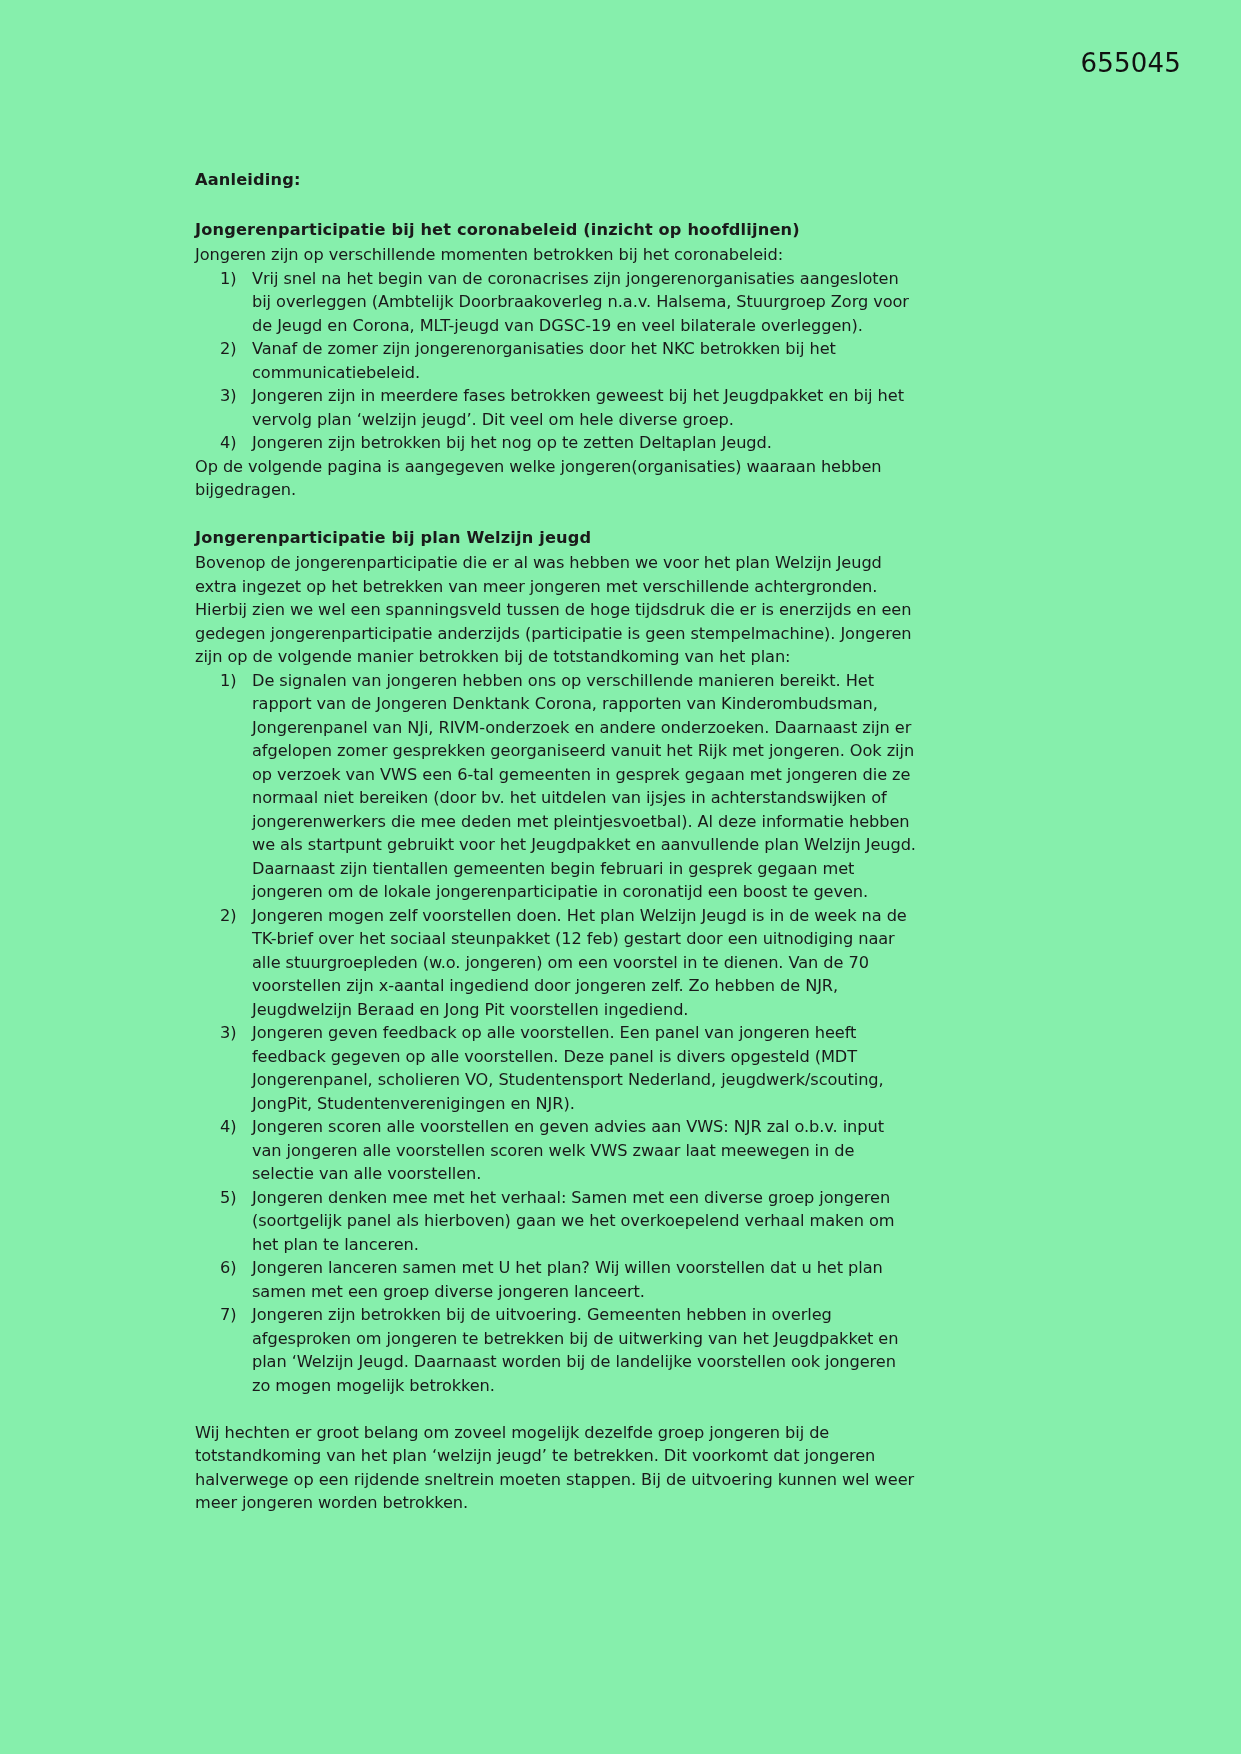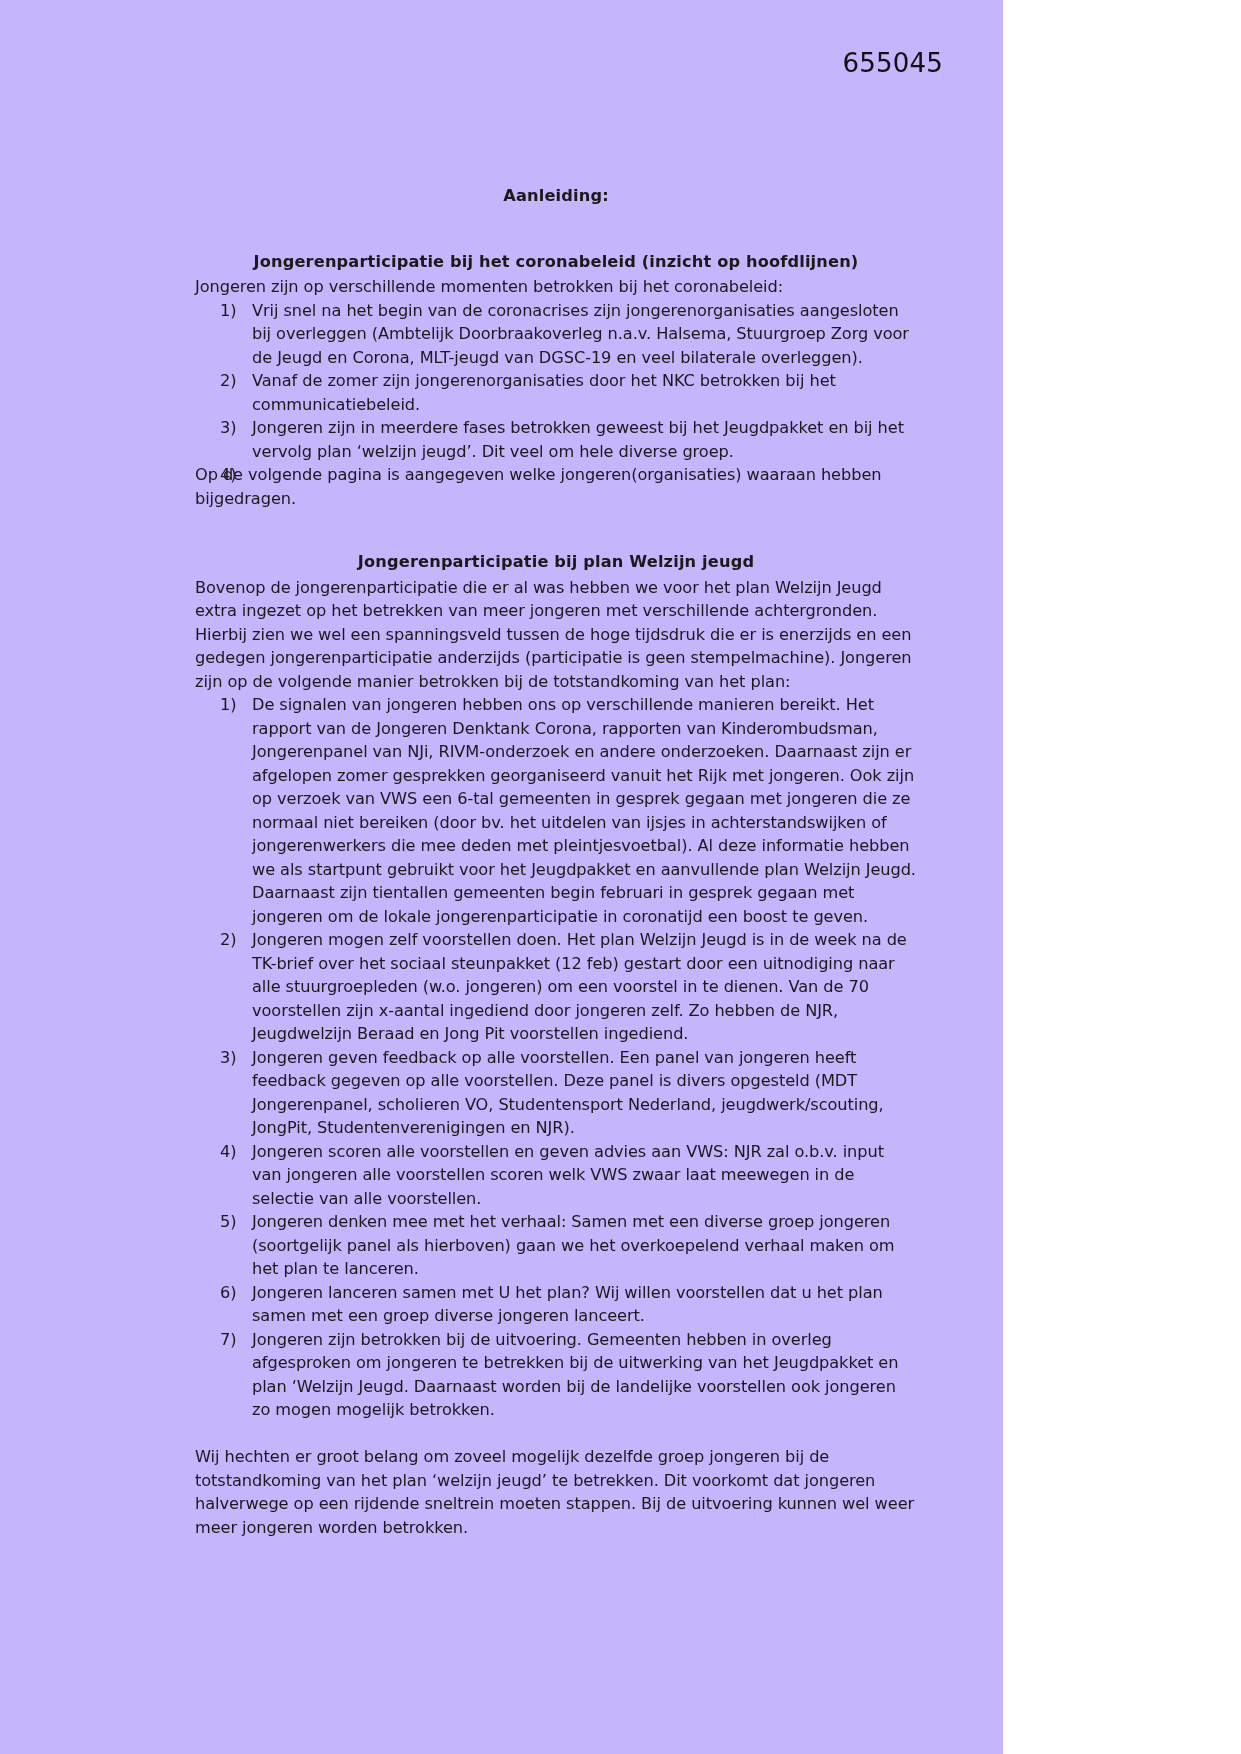--- a/index.html
+++ b/index.html
@@ -6,23 +6,23 @@
     margin: 0;
     padding: 0;
     background: #ffffff;
   }
   body {
     font-family: "DejaVu Sans", "Liberation Sans", sans-serif;
     color: #1a1a1a;
   }
   .page {
     position: relative;
-    width: 1003px;
+    width: 1241px;
     height: 1754px;
-    background: #c4b5fd;
+    background: #86efac;
     box-sizing: border-box;
     overflow: hidden;
   }
   .page-header {
     position: absolute;
     top: 48px;
     right: 60px;
     font-size: 26px;
     letter-spacing: 0.2px;
     color: #111;
@@ -33,24 +33,23 @@
     left: 195px;
     top: 168px;
     width: 722px;
   }
   .section {
     margin-bottom: 0;
   }
   h2.heading {
     font-size: 16.2px;
     font-weight: bold;
-    margin: 16px 0 2px 0;
+    margin: 0 0 2px 0;
     line-height: 23.5px;
     letter-spacing: 0.01em;
-    text-align: center;
   }
   p.para {
     font-size: 16.2px;
     line-height: 23.5px;
     margin: 0;
     text-align: left;
     letter-spacing: -0.005em;
   }
   .spacer-lg { height: 24px; }
   .spacer-md { height: 23.5px; }
@@ -105,20 +104,21 @@
         <li>
           <span class="marker">2)</span>
           <span class="li-text">Vanaf de zomer zijn jongerenorganisaties door het NKC betrokken bij het communicatiebeleid.</span>
         </li>
         <li>
           <span class="marker">3)</span>
           <span class="li-text">Jongeren zijn in meerdere fases betrokken geweest bij het Jeugdpakket en bij het vervolg plan ‘welzijn jeugd’. Dit veel om hele diverse groep.</span>
         </li>
         <li>
           <span class="marker">4)</span>
+          <span class="li-text">Jongeren zijn betrokken bij het nog op te zetten Deltaplan Jeugd.</span>
         </li>
       </ol>
       <p class="para">Op de volgende pagina is aangegeven welke jongeren(organisaties) waaraan hebben bijgedragen.</p>
     </div>
 
     <div class="spacer-lg"></div>
 
     <div class="section">
       <h2 class="heading">Jongerenparticipatie bij plan Welzijn jeugd</h2>
       <p class="para">Bovenop de jongerenparticipatie die er al was hebben we voor het plan Welzijn Jeugd extra ingezet op het betrekken van meer jongeren met verschillende achtergronden. Hierbij zien we wel een spanningsveld tussen de hoge tijdsdruk die er is enerzijds en een gedegen jongerenparticipatie anderzijds (participatie is geen stempelmachine). Jongeren zijn op de volgende manier betrokken bij de totstandkoming van het plan:</p>

